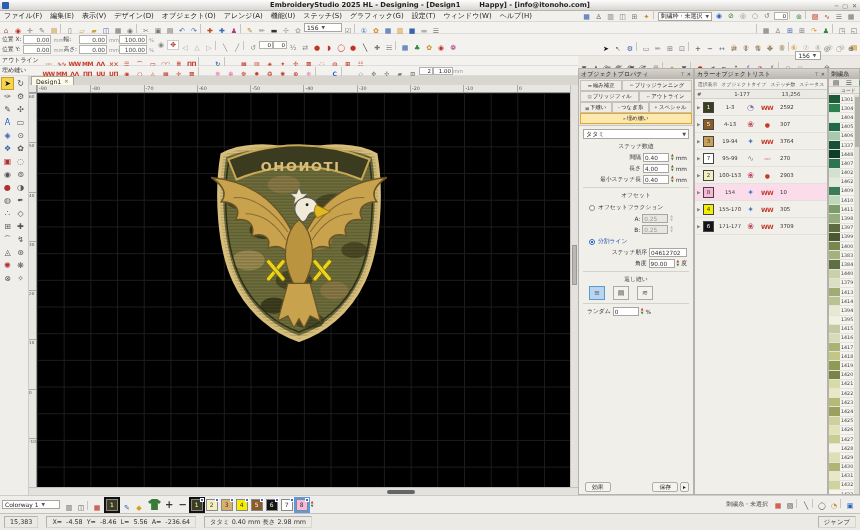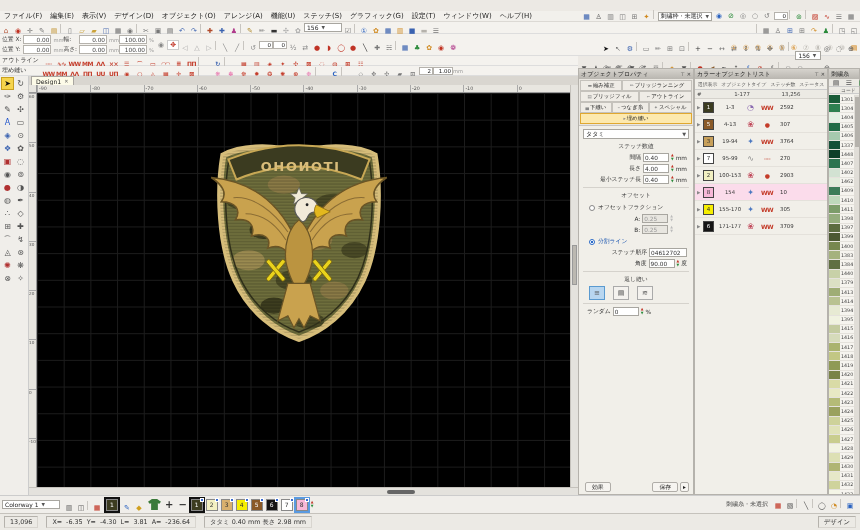--- a/index.html
+++ b/index.html
@@ -118,20 +118,29 @@
 
 .statusbar{position:absolute;left:0;bottom:0;right:0;height:17px;background:#eceae5;border-top:1px solid #c5c2bc;display:flex;align-items:center;font-size:6.4px;color:#333;gap:8px;padding:0 4px}
 .seg{border:1px solid #d8d5cf;border-top-color:#b5b2ac;border-left-color:#b5b2ac;padding:0 5px;height:12px;display:flex;align-items:center;gap:4px;white-space:nowrap}
 .seg.right{margin-left:auto}
 </style>
 </head>
 <body>
 
 <div class="app">
 
+  <div class="titlebar">
+    <div class="appicon"></div>
+    <span class="title-text">EmbroideryStudio 2025 HL - Designing - [Design1        Happy] - [info@itonoho.com]</span>
+    <div class="winbtns">
+      <span>─</span>
+      <span>▢</span>
+      <span>✕</span>
+    </div>
+  </div>
 
   <div class="menubar">
     <span><span class="menu-item">ファイル(F)</span><span class="menu-item">編集(E)</span><span class="menu-item">表示(V)</span><span class="menu-item">デザイン(D)</span><span class="menu-item">オブジェクト(O)</span><span class="menu-item">アレンジ(A)</span><span class="menu-item">機能(U)</span><span class="menu-item">ステッチ(S)</span><span class="menu-item">グラフィック(G)</span><span class="menu-item">設定(T)</span><span class="menu-item">ウィンドウ(W)</span><span class="menu-item">ヘルプ(H)</span></span>
     <div class="mright">
       <span><span class="tbi" style="color: rgb(58, 98, 176);">▦</span><span class="tbi" style="color: rgb(85, 85, 85);">♙</span><span class="tbi" style="color: rgb(119, 119, 119);">▥</span><span class="tbi" style="color: rgb(119, 119, 119);">◫</span><span class="tbi" style="color: rgb(119, 119, 119);">⊞</span><span class="tbi" style="color: rgb(208, 138, 32);">✦</span><span class="tbi sep"></span></span>
       <span class="combo">
           <span>刺繍枠・未選択</span>
           <span class="arr">▼</span>
         </span>
       <span><span class="tbi" style="color: rgb(42, 98, 192);">◉</span><span class="tbi" style="color: rgb(42, 138, 58);">⊘</span><span class="tbi" style="color: rgb(119, 119, 119);">◎</span><span class="tbi" style="color: rgb(119, 119, 119);">○</span><span class="tbi" style="color: rgb(119, 119, 119);">↺</span></span>
@@ -862,28 +871,28 @@
         <span class="u">▲</span>
         <span class="d">▼</span>
       </span>
     <div class="cw-right">
       <span>刺繍糸・未選択</span>
       <span><span class="tbi" style="color: rgb(192, 48, 32);">▦</span><span class="tbi" style="color: rgb(85, 85, 85);">▧</span><span class="tbi sep"></span><span class="tbi" style="color: rgb(85, 85, 85);">╲</span><span class="tbi sep"></span><span class="tbi" style="color: rgb(85, 85, 85);">◯</span><span class="tbi" style="color: rgb(208, 138, 32);">◔</span><span class="tbi sep"></span><span class="tbi" style="color: rgb(42, 98, 192);">▣</span></span>
     </div>
   </div>
 
   <div class="statusbar">
-    <span class="seg">13,096</span>
+    <span class="seg">15,383</span>
     <span class="seg">
       <span>X=</span>
-        <span>-6.35</span>
+        <span>-4.58</span>
       <span>Y=</span>
-        <span>-4.30</span>
+        <span>-8.46</span>
       <span>L=</span>
-        <span>3.81</span>
+        <span>5.56</span>
       <span>A=</span>
         <span>-236.64</span>
     </span>
     <span class="seg">タタミ 0.40 mm 長さ 2.98 mm</span>
-    <span class="seg right">デザイン</span>
+    <span class="seg right">ジャンプ</span>
   </div>
 
 </div>
 
 </body></html>

